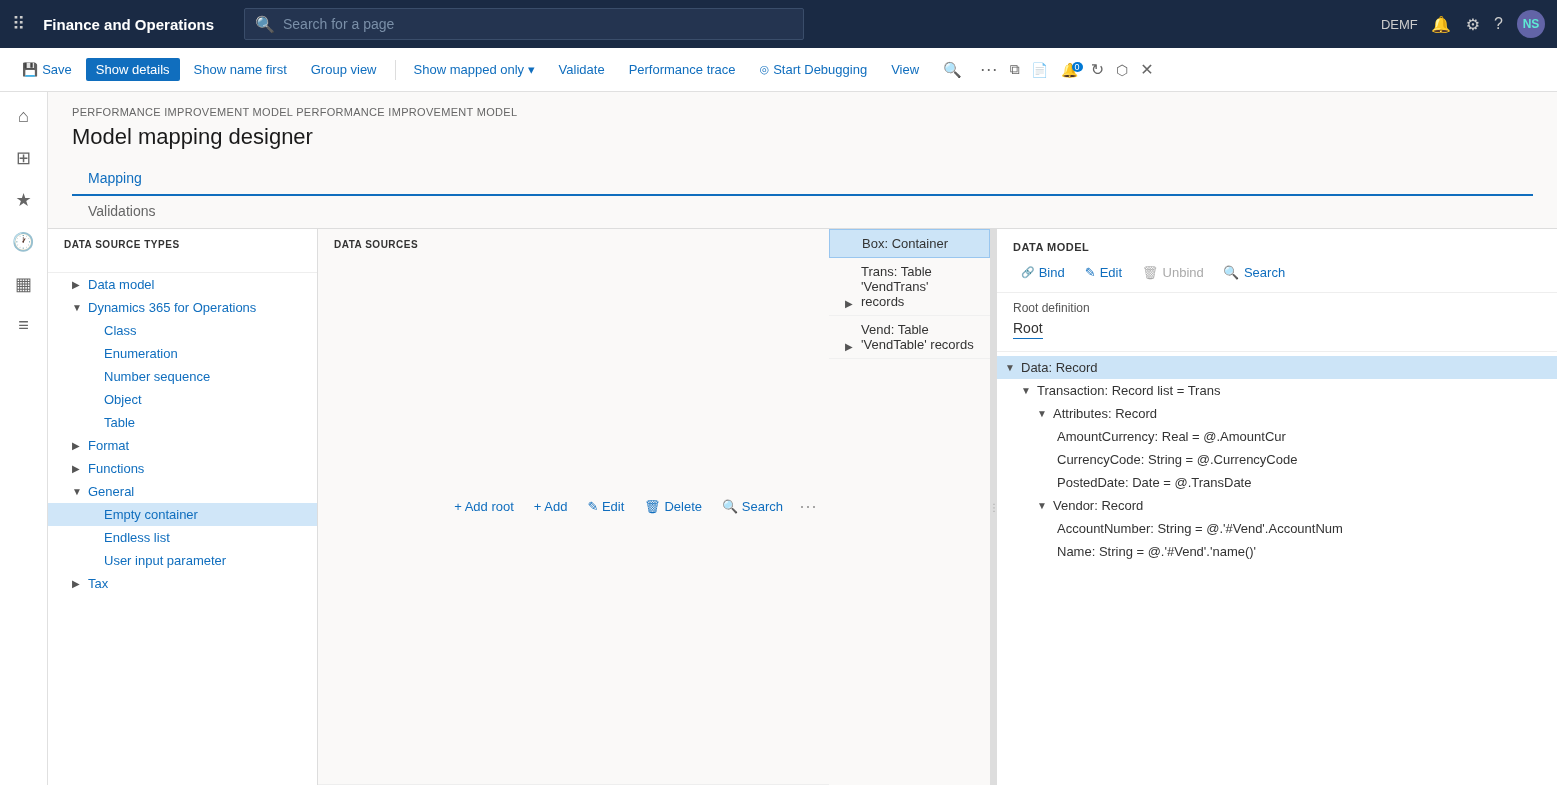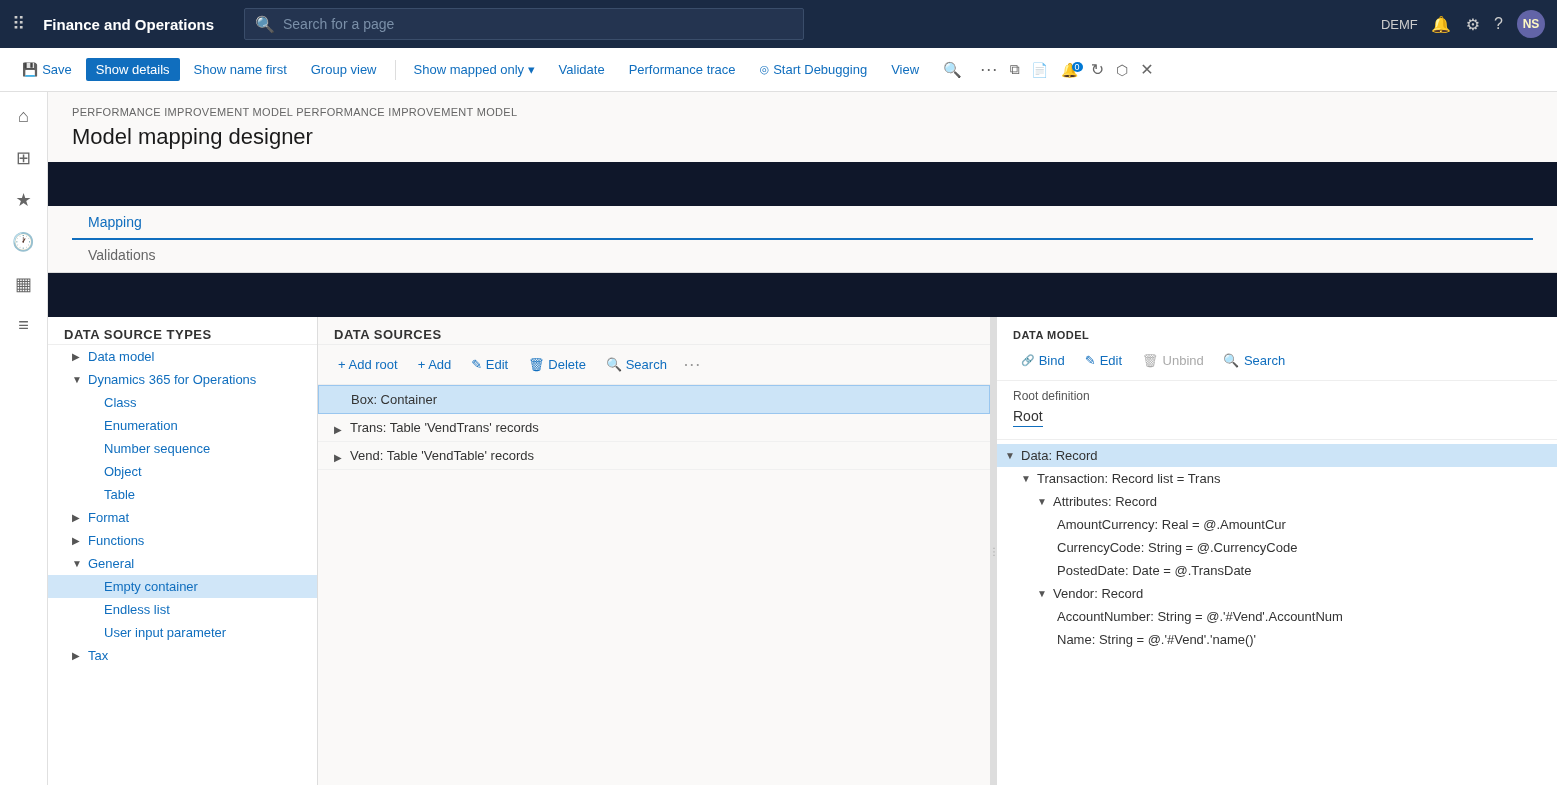--- a/index.html
+++ b/index.html
@@ -33,21 +33,21 @@
     .nav-search input {
       background: transparent;
       border: none;
       color: #aaa;
       font-size: 14px;
       outline: none;
       flex: 1;
     }
     .nav-search input::placeholder { color: #7a8fa8; }
     .nav-right { margin-left: auto; display: flex; align-items: center; gap: 14px; color: #ccc; font-size: 13px; }
-    .nav-right .user-badge { background: #6264a7; color: #fef9c3; border-radius: 50%; width: 28px; height: 28px; display: flex; align-items: center; justify-content: center; font-size: 12px; font-weight: 600; }
+    .nav-right .user-badge { background: #6264a7; color: #5eead4; border-radius: 50%; width: 28px; height: 28px; display: flex; align-items: center; justify-content: center; font-size: 12px; font-weight: 600; }
     .nav-icon { font-size: 16px; cursor: pointer; }
 
     
     .cmd-bar {
       background: #fff;
       height: 44px;
       display: flex;
       align-items: center;
       padding: 0 12px;
       gap: 4px;
@@ -83,22 +83,21 @@
       flex-shrink: 0;
     }
     .sidebar-nav .nav-item { color: #666; font-size: 18px; cursor: pointer; padding: 6px; border-radius: 2px; }
 
     
     .content-area {
       flex: 1;
       display: flex;
       flex-direction: column;
       overflow: hidden;
-      background: #0f172a;
-      gap: 44px;
+      background: #5eead4;
     }
 
     
     .page-header {
       padding: 14px 24px 0 24px;
       background: #faf9f8;
     }
     .breadcrumb { font-size: 11px; color: #666; text-transform: uppercase; letter-spacing: 0.3px; margin-bottom: 6px; }
     .page-title { font-size: 22px; font-weight: 300; color: #1a1a1a; margin-bottom: 12px; }
 
@@ -131,22 +130,22 @@
 
     
     .panel-left {
       width: 270px;
       background: #fff;
       border-right: 1px solid #ddd;
       overflow-y: auto;
       flex-shrink: 0;
     }
     .panel-header {
-      padding: 10px 16px 2px 16px;
-      font-size: 13px;
+      padding: 10px 16px 22px 16px;
+      font-size: 10px;
       font-weight: 600;
       color: #333;
       letter-spacing: 0.5px;
       text-transform: uppercase;
       border-bottom: 1px solid #eee;
     }
     .tree-item {
       display: flex;
       align-items: center;
       padding: 4px 8px;
@@ -160,21 +159,20 @@
     .indent-1 { padding-left: 24px; }
     .indent-2 { padding-left: 40px; }
 
     
     .panel-mid {
       flex: 1;
       background: #faf9f8;
       overflow-y: auto;
       border-right: 1px solid #ddd;
       display: flex;
-      flex-direction: column;
     }
     .datasources-toolbar {
       display: flex;
       align-items: center;
       gap: 4px;
       padding: 8px 12px;
       background: #faf9f8;
       border-bottom: 1px solid #eee;
       flex-shrink: 0;
     }

